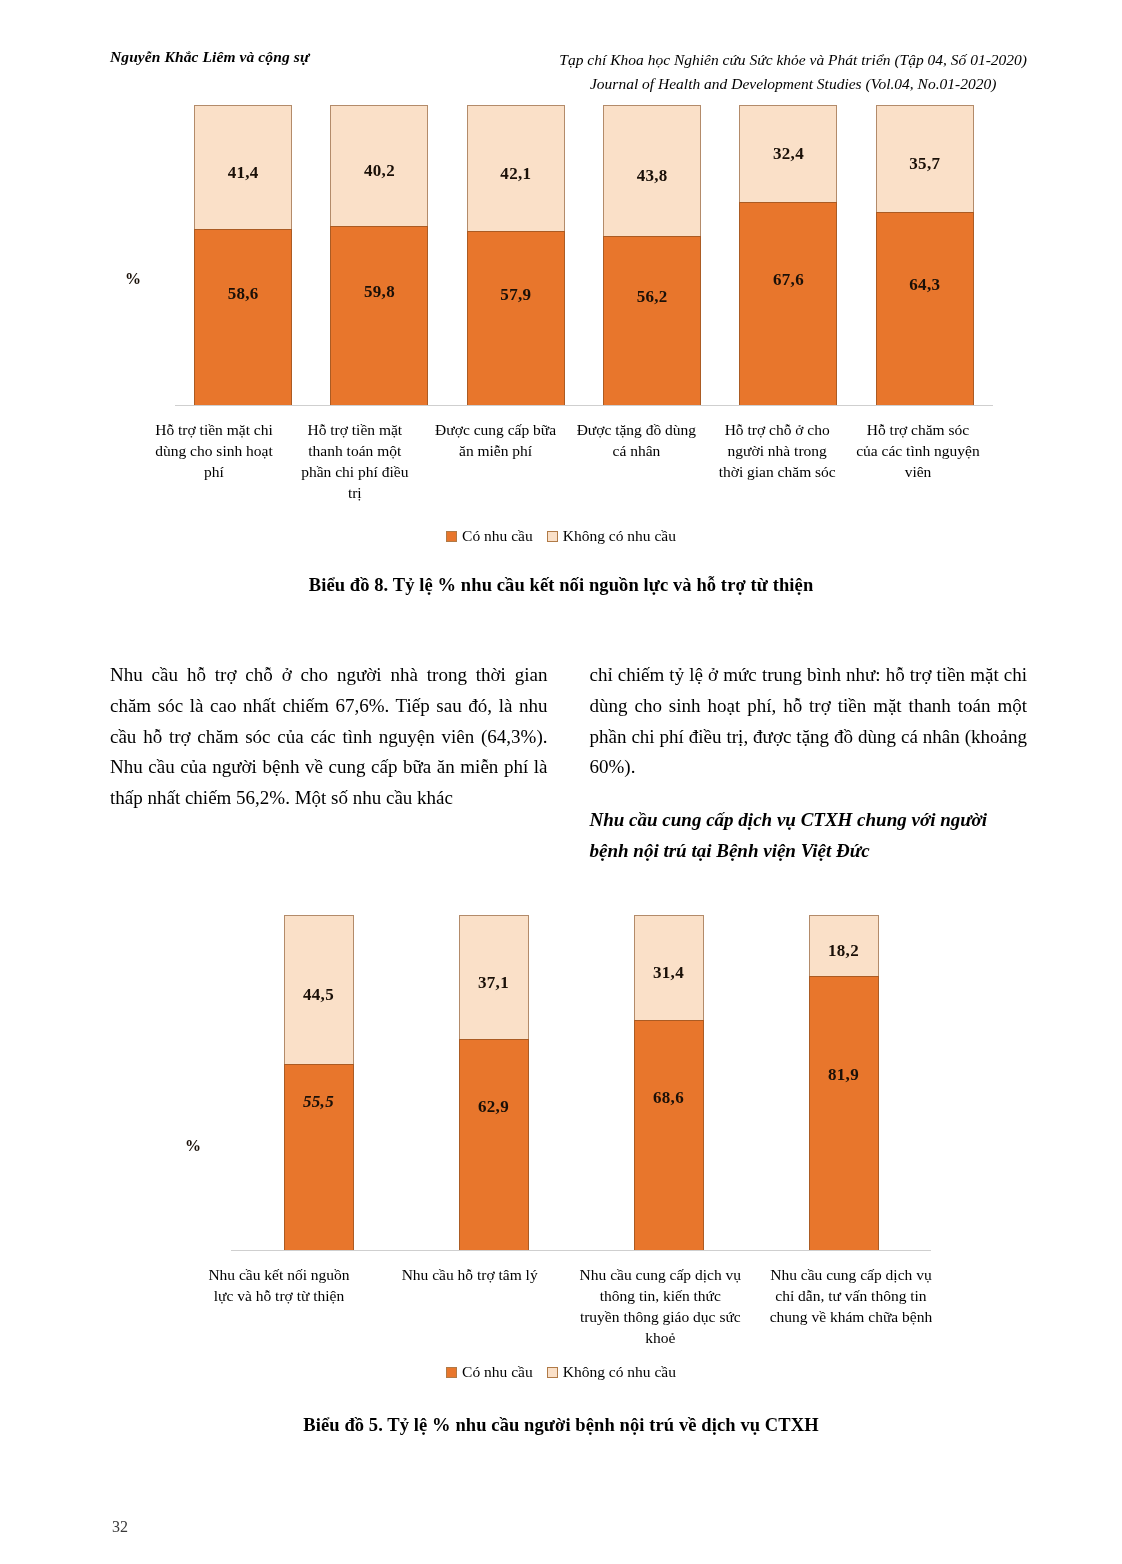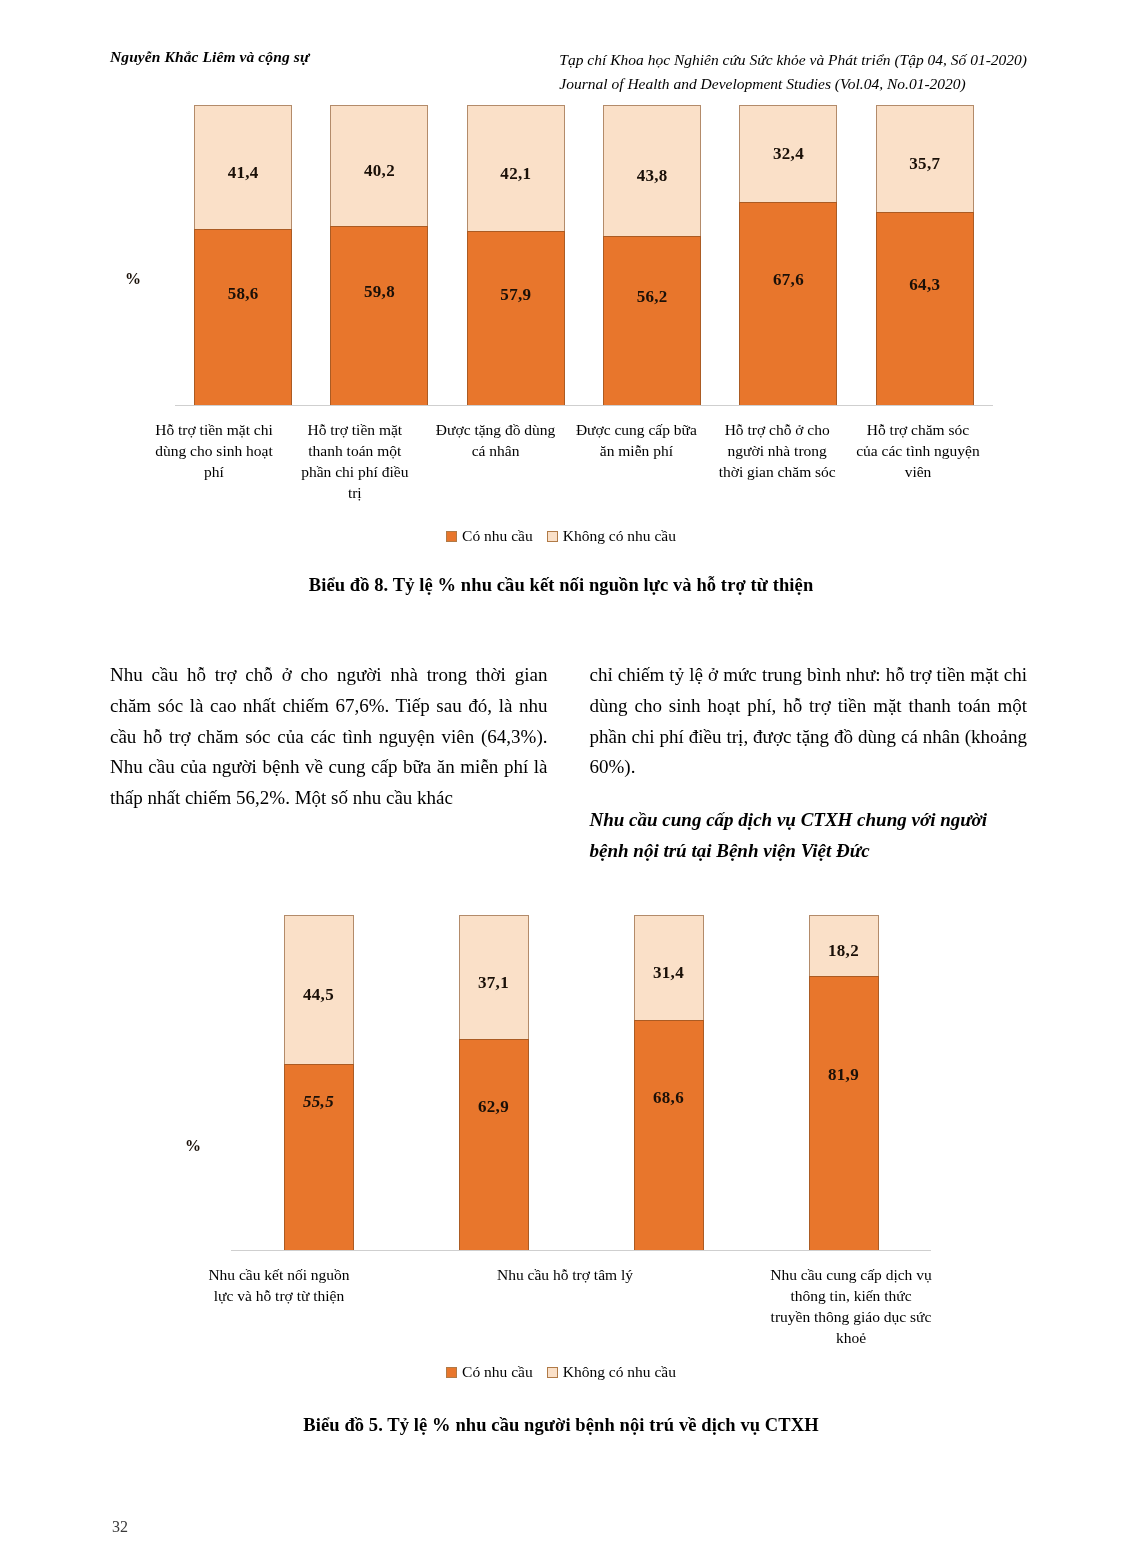--- a/index.html
+++ b/index.html
@@ -26,21 +26,21 @@
     align-items: flex-start;
   }
   .header-author {
     font-style: italic;
     font-weight: bold;
     font-size: 15.5px;
     letter-spacing: 0.1px;
     white-space: nowrap;
   }
   .header-journal {
-    text-align: left;
+    text-align: center;
     font-style: italic;
     font-size: 15.5px;
     line-height: 1.55;
     white-space: nowrap;
   }
 
   
   .chart {
     position: absolute;
     left: 0;
@@ -242,22 +242,22 @@
               <span class="seg-label" style="margin-bottom: 48px;">64,3</span>
             </div>
           </div>
         </div>
       </div>
     <div class="axis-line" style="bottom:-1px;"></div>
   </div>
   <div class="cat-labels" id="chart4-cats" style="top: 315px; left: 150px; width: 832px; justify-content: space-between;">
       <div class="cat" style="width: 128px;">Hỗ trợ tiền mặt chi dùng cho sinh hoạt phí</div>
       <div class="cat" style="width: 128px;">Hỗ trợ tiền mặt thanh toán một phần chi phí điều trị</div>
+      <div class="cat" style="width: 128px;">Được cung cấp bữa ăn miễn phí</div>
       <div class="cat" style="width: 128px;">Được tặng đồ dùng cá nhân</div>
-      <div class="cat" style="width: 128px;">Được cung cấp bữa ăn miễn phí</div>
       <div class="cat" style="width: 128px;">Hỗ trợ chỗ ở cho người nhà trong thời gian chăm sóc</div>
       <div class="cat" style="width: 128px;">Hỗ trợ chăm sóc của các tình nguyện viên</div>
     </div>
   <div class="legend" id="chart4-legend" style="top:422px;">
       <div class="legend-item">
         <span class="swatch" style="background: rgb(232, 118, 44);"></span>
         <span>Có nhu cầu</span>
       </div>
       <div class="legend-item">
         <span class="swatch" style="background: rgb(250, 224, 200);"></span>
@@ -321,20 +321,21 @@
             </div>
           </div>
         </div>
       </div>
     <div class="axis-line" style="bottom:-1px;"></div>
   </div>
   <div class="cat-labels" id="chart5-cats" style="top: 350px; left: 195px; width: 740px; justify-content: space-between;">
       <div class="cat" style="width: 168px;">Nhu cầu kết nối nguồn lực và hỗ trợ từ thiện</div>
       <div class="cat" style="width: 168px;">Nhu cầu hỗ trợ tâm lý</div>
       <div class="cat" style="width: 168px;">Nhu cầu cung cấp dịch vụ thông tin, kiến thức truyền thông giáo dục sức khoẻ</div>
+      <div class="cat" style="width: 168px;">Nhu cầu cung cấp dịch vụ chỉ dẫn, tư vấn thông tin chung về khám chữa bệnh</div>
     </div>
   <div class="legend" id="chart5-legend" style="top:448px;">
       <div class="legend-item">
         <span class="swatch" style="background: rgb(232, 118, 44);"></span>
         <span>Có nhu cầu</span>
       </div>
       <div class="legend-item">
         <span class="swatch" style="background: rgb(250, 224, 200);"></span>
         <span>Không có nhu cầu</span>
       </div>

